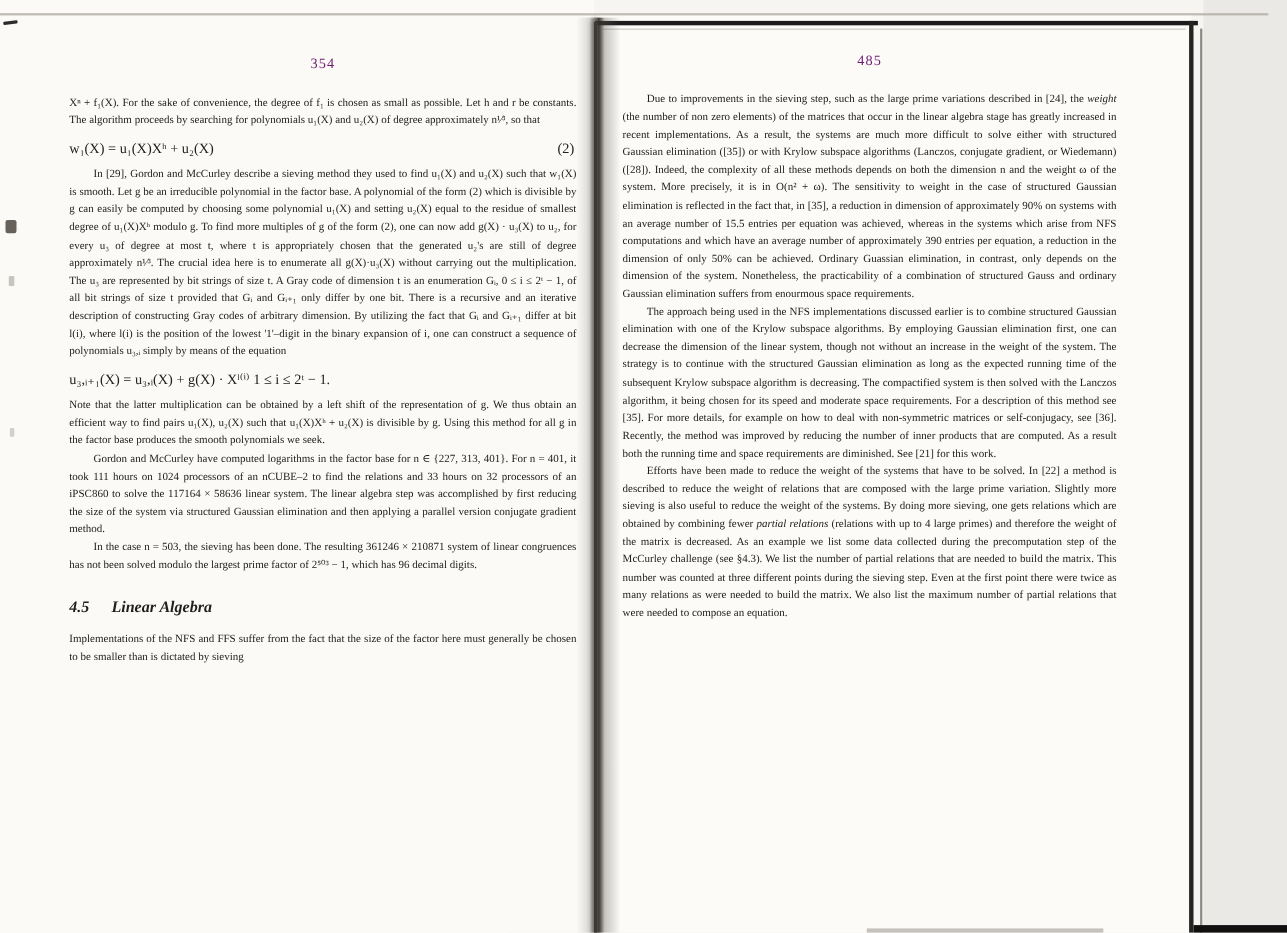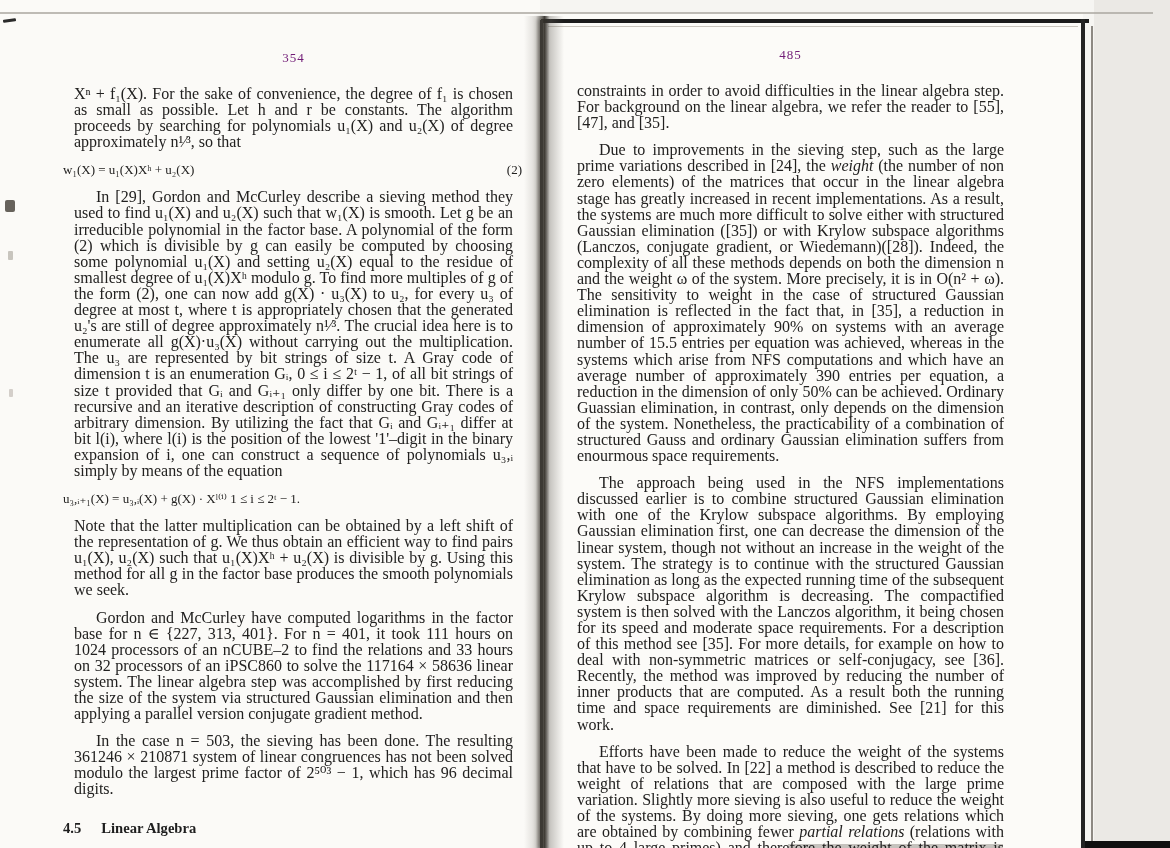--- a/index.html
+++ b/index.html
@@ -35,26 +35,26 @@
   .mark-dash{position:absolute;left:3px;top:19px;width:13px;height:3px;background:#2b2b2b;transform:rotate(-7deg);border-radius:1px;}
   .mark-blob{position:absolute;left:5px;top:200px;width:10px;height:12px;background:#4b463f;border-radius:2px;opacity:.85;}
   .mark-tick-1{position:absolute;left:8px;top:251px;width:5px;height:9px;background:#968f86;opacity:.5;border-radius:1px;}
   .mark-tick-2{position:absolute;left:9px;top:389px;width:4px;height:8px;background:#a39c92;opacity:.45;border-radius:1px;}
 
   
   .col{position:absolute;color:#222120;}
   .col-left{left:63px;top:50px;width:461px;}
   .col-right{left:566px;top:47px;width:449px;}
   .pagenum{text-align:center;font-size:13px;letter-spacing:1px;margin:0 0 20px 0;color:#701a75;}
-  .col p{margin:11px;font-size:16px;line-height:16.1px;text-align:justify;}
+  .col p{margin:0;font-size:10px;line-height:16.1px;text-align:justify;}
   .col p.ind{text-indent:22px;}
   .eq{position:relative;display:flex;align-items:center;margin:8px 0;font-size:13px;line-height:17px;}
   .eq .eq-body{flex:1;text-align:left;}
   .eq .eq-num{position:absolute;right:2px;}
-  .sec-head{margin:22px 0 13px 0;font-weight:bold;font-size:14.6px;color:#1e1e1e;}
+  .sec-head{margin:22px 0 13px 0;font-weight:bold;font-size:14.6px;color:#1e1e1e;font-style:italic;}
   .sec-head .sec-num{margin-right:20px;}
 </style>
 </head>
 <body>
 
 <div class="scan">
 
   <div class="page-left"></div>
   <div class="page-right"></div>
   <div class="outside-right"></div>
@@ -97,19 +97,18 @@
     <div class="sec-head">
       <span class="sec-num">4.5</span><span>Linear Algebra</span>
     </div>
 
     <p>Implementations of the NFS and FFS suffer from the fact that the size of the factor here must generally be chosen to be smaller than is dictated by sieving</p>
   </div>
 
   <div class="col col-right">
     <div class="pagenum">485</div>
 
-    <p>constraints in order to avoid difficulties in the linear algebra step. For background on the linear algebra, we refer the reader to [55], [47], and [35].</p>
     <p class="ind">Due to improvements in the sieving step, such as the large prime variations described in [24], the <i>weight</i> (the number of non zero elements) of the matrices that occur in the linear algebra stage has greatly increased in recent implementations. As a result, the systems are much more difficult to solve either with structured Gaussian elimination ([35]) or with Krylow subspace algorithms (Lanczos, conjugate gradient, or Wiedemann)([28]). Indeed, the complexity of all these methods depends on both the dimension n and the weight ω of the system. More precisely, it is in O(n² + ω). The sensitivity to weight in the case of structured Gaussian elimination is reflected in the fact that, in [35], a reduction in dimension of approximately 90% on systems with an average number of 15.5 entries per equation was achieved, whereas in the systems which arise from NFS computations and which have an average number of approximately 390 entries per equation, a reduction in the dimension of only 50% can be achieved. Ordinary Guassian elimination, in contrast, only depends on the dimension of the system. Nonetheless, the practicability of a combination of structured Gauss and ordinary Gaussian elimination suffers from enourmous space requirements.</p>
     <p class="ind">The approach being used in the NFS implementations discussed earlier is to combine structured Gaussian elimination with one of the Krylow subspace algorithms. By employing Gaussian elimination first, one can decrease the dimension of the linear system, though not without an increase in the weight of the system. The strategy is to continue with the structured Gaussian elimination as long as the expected running time of the subsequent Krylow subspace algorithm is decreasing. The compactified system is then solved with the Lanczos algorithm, it being chosen for its speed and moderate space requirements. For a description of this method see [35]. For more details, for example on how to deal with non-symmetric matrices or self-conjugacy, see [36]. Recently, the method was improved by reducing the number of inner products that are computed. As a result both the running time and space requirements are diminished. See [21] for this work.</p>
     <p class="ind">Efforts have been made to reduce the weight of the systems that have to be solved. In [22] a method is described to reduce the weight of relations that are composed with the large prime variation. Slightly more sieving is also useful to reduce the weight of the systems. By doing more sieving, one gets relations which are obtained by combining fewer <i>partial relations</i> (relations with up to 4 large primes) and therefore the weight of the matrix is decreased. As an example we list some data collected during the precomputation step of the McCurley challenge (see §4.3). We list the number of partial relations that are needed to build the matrix. This number was counted at three different points during the sieving step. Even at the first point there were twice as many relations as were needed to build the matrix. We also list the maximum number of partial relations that were needed to compose an equation.</p>
   </div>
 
 </div>
 
 </body></html>

